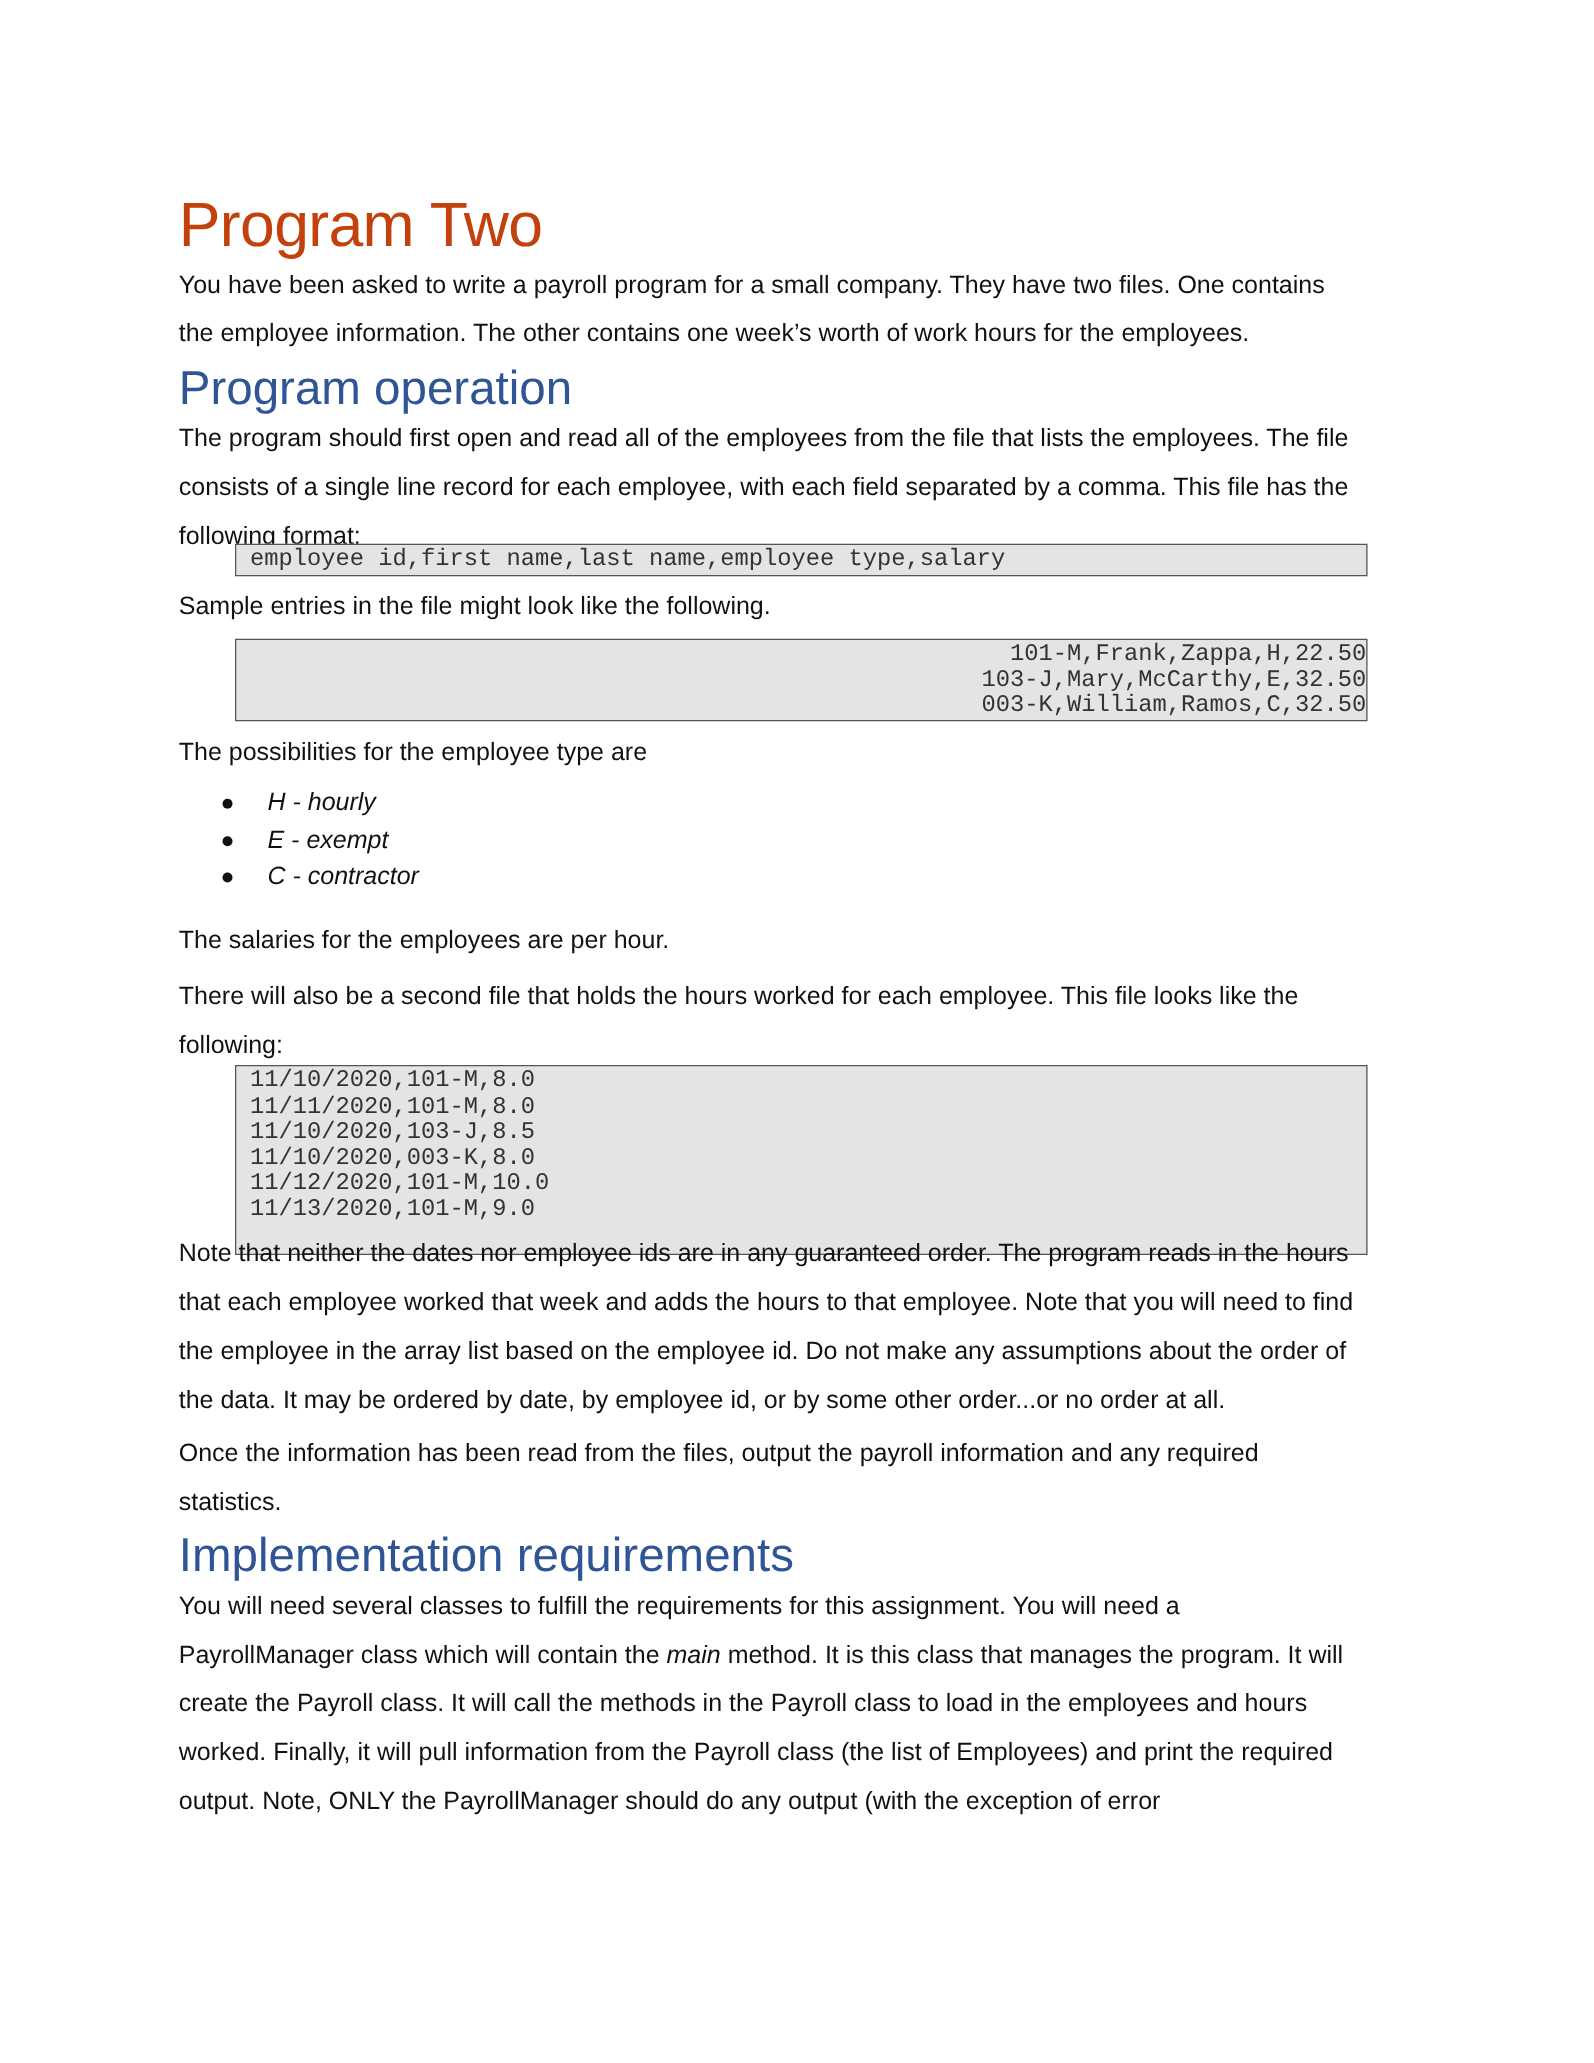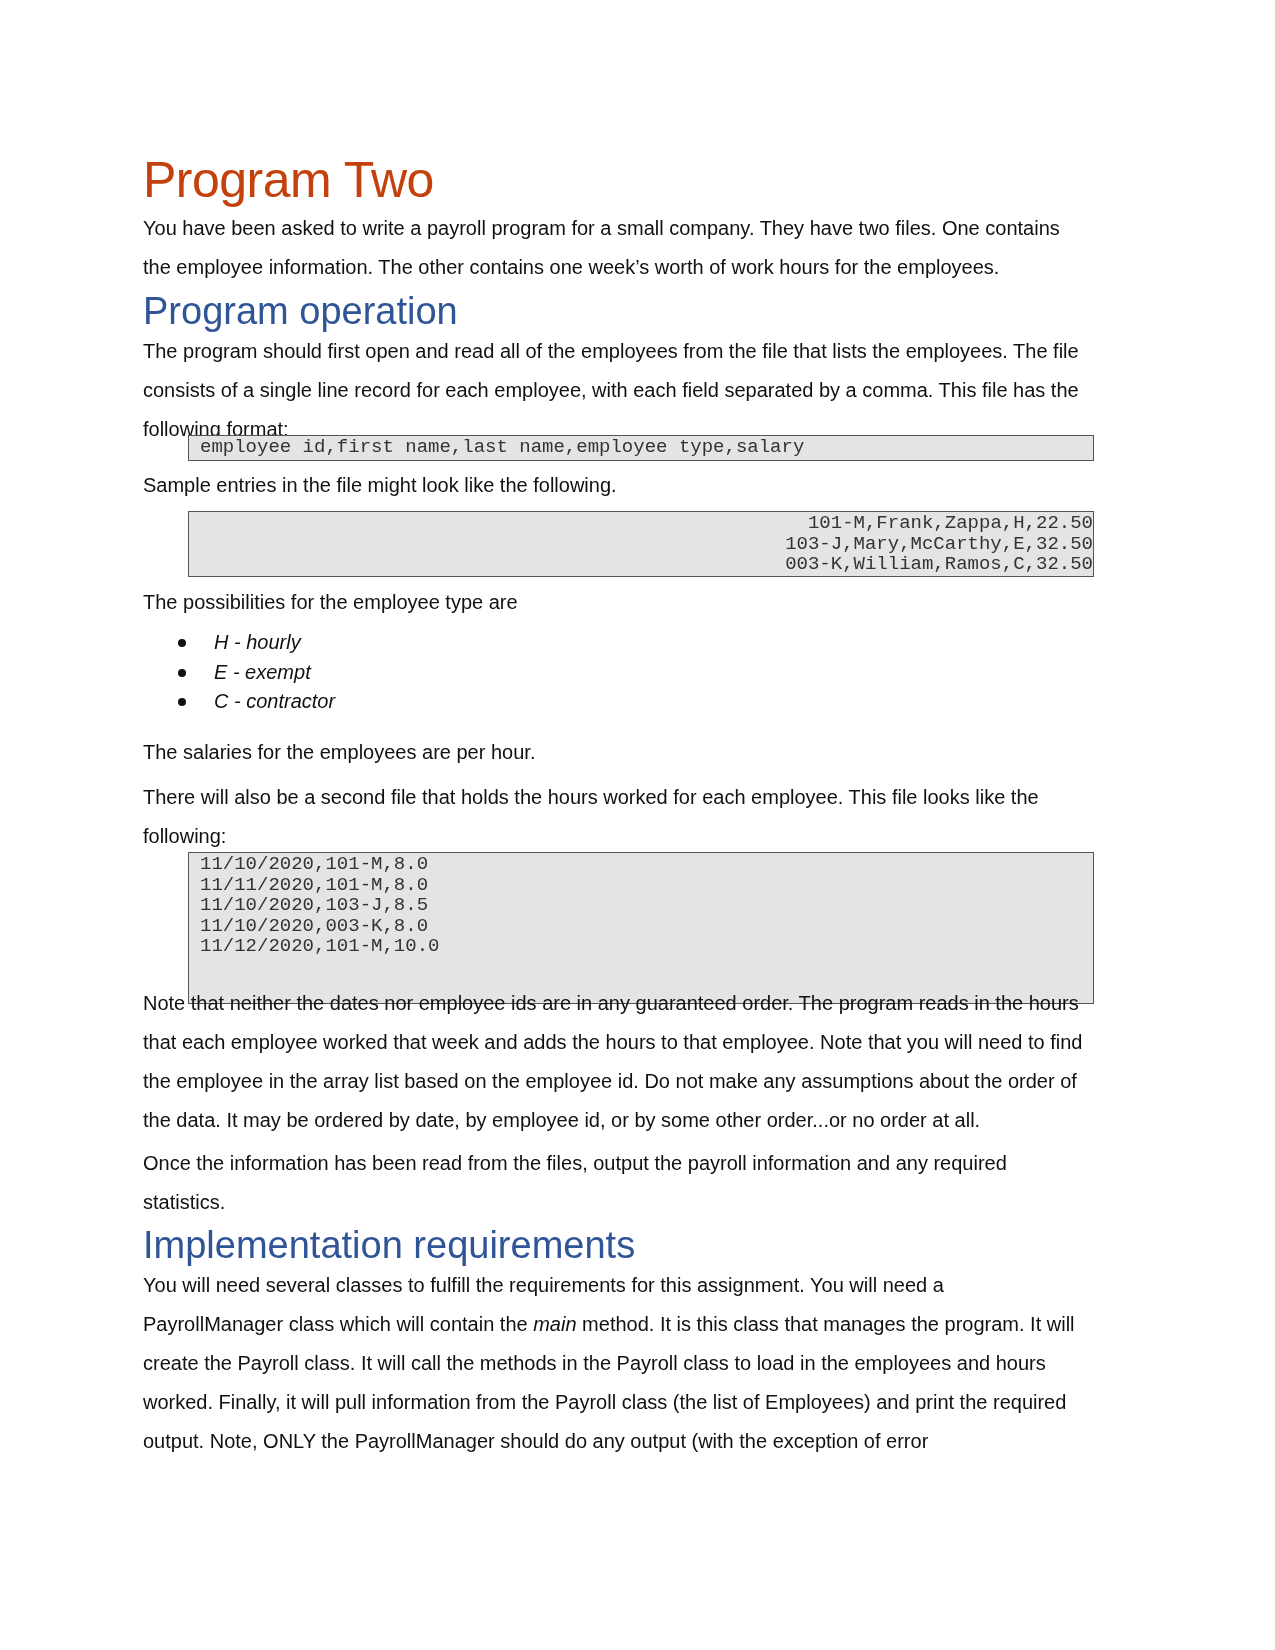--- a/index.html
+++ b/index.html
@@ -68,20 +68,21 @@
   <p class="p" style="top:733px;">The salaries for the employees are per hour.</p>
 
   <p class="p" style="top:778px;">There will also be a second file that holds the hours worked for each employee.  This file looks like the following:</p>
 
   <div class="codebox" style="top:852px; height:152px;">
     <span class="codeline">11/10/2020,101-M,8.0</span>
     <span class="codeline">11/11/2020,101-M,8.0</span>
     <span class="codeline">11/10/2020,103-J,8.5</span>
     <span class="codeline">11/10/2020,003-K,8.0</span>
     <span class="codeline">11/12/2020,101-M,10.0</span>
+    <span class="codeline">11/13/2020,101-M,9.0</span>
   </div>
 
   <p class="p" style="top:984px;">Note that neither the dates nor employee ids are in any guaranteed order.  The program reads in the hours that each employee worked that week and adds the hours to that employee.  Note that you will need to find the employee in the array list based on the employee id.  Do not make any assumptions about the order of the data.  It may be ordered by date, by employee id, or by some other order...or no order at all.</p>
 
   <p class="p" style="top:1144px;">Once the information has been read from the files, output the payroll information and any required statistics.</p>
 
   <h2 class="h2" style="top:1228px;">Implementation requirements</h2>
 
   <p class="p" style="top:1266px;"><span>You will need several classes to fulfill the requirements for this assignment.  You will need a </span><b>PayrollManager</b><span> class which will contain the </span><i>main</i><span> method.  It is this class that manages the program.  It will create the </span><b>Payroll</b><span> class.  It will call the methods in the </span><b>Payroll</b><span> class to load in the employees and hours worked. Finally, it will pull information from the </span><b>Payroll</b><span> class (the list of Employees) and print the required output.  Note, ONLY the </span><b>PayrollManager</b><span> should do any output (with the exception of error</span></p>
 </div>

